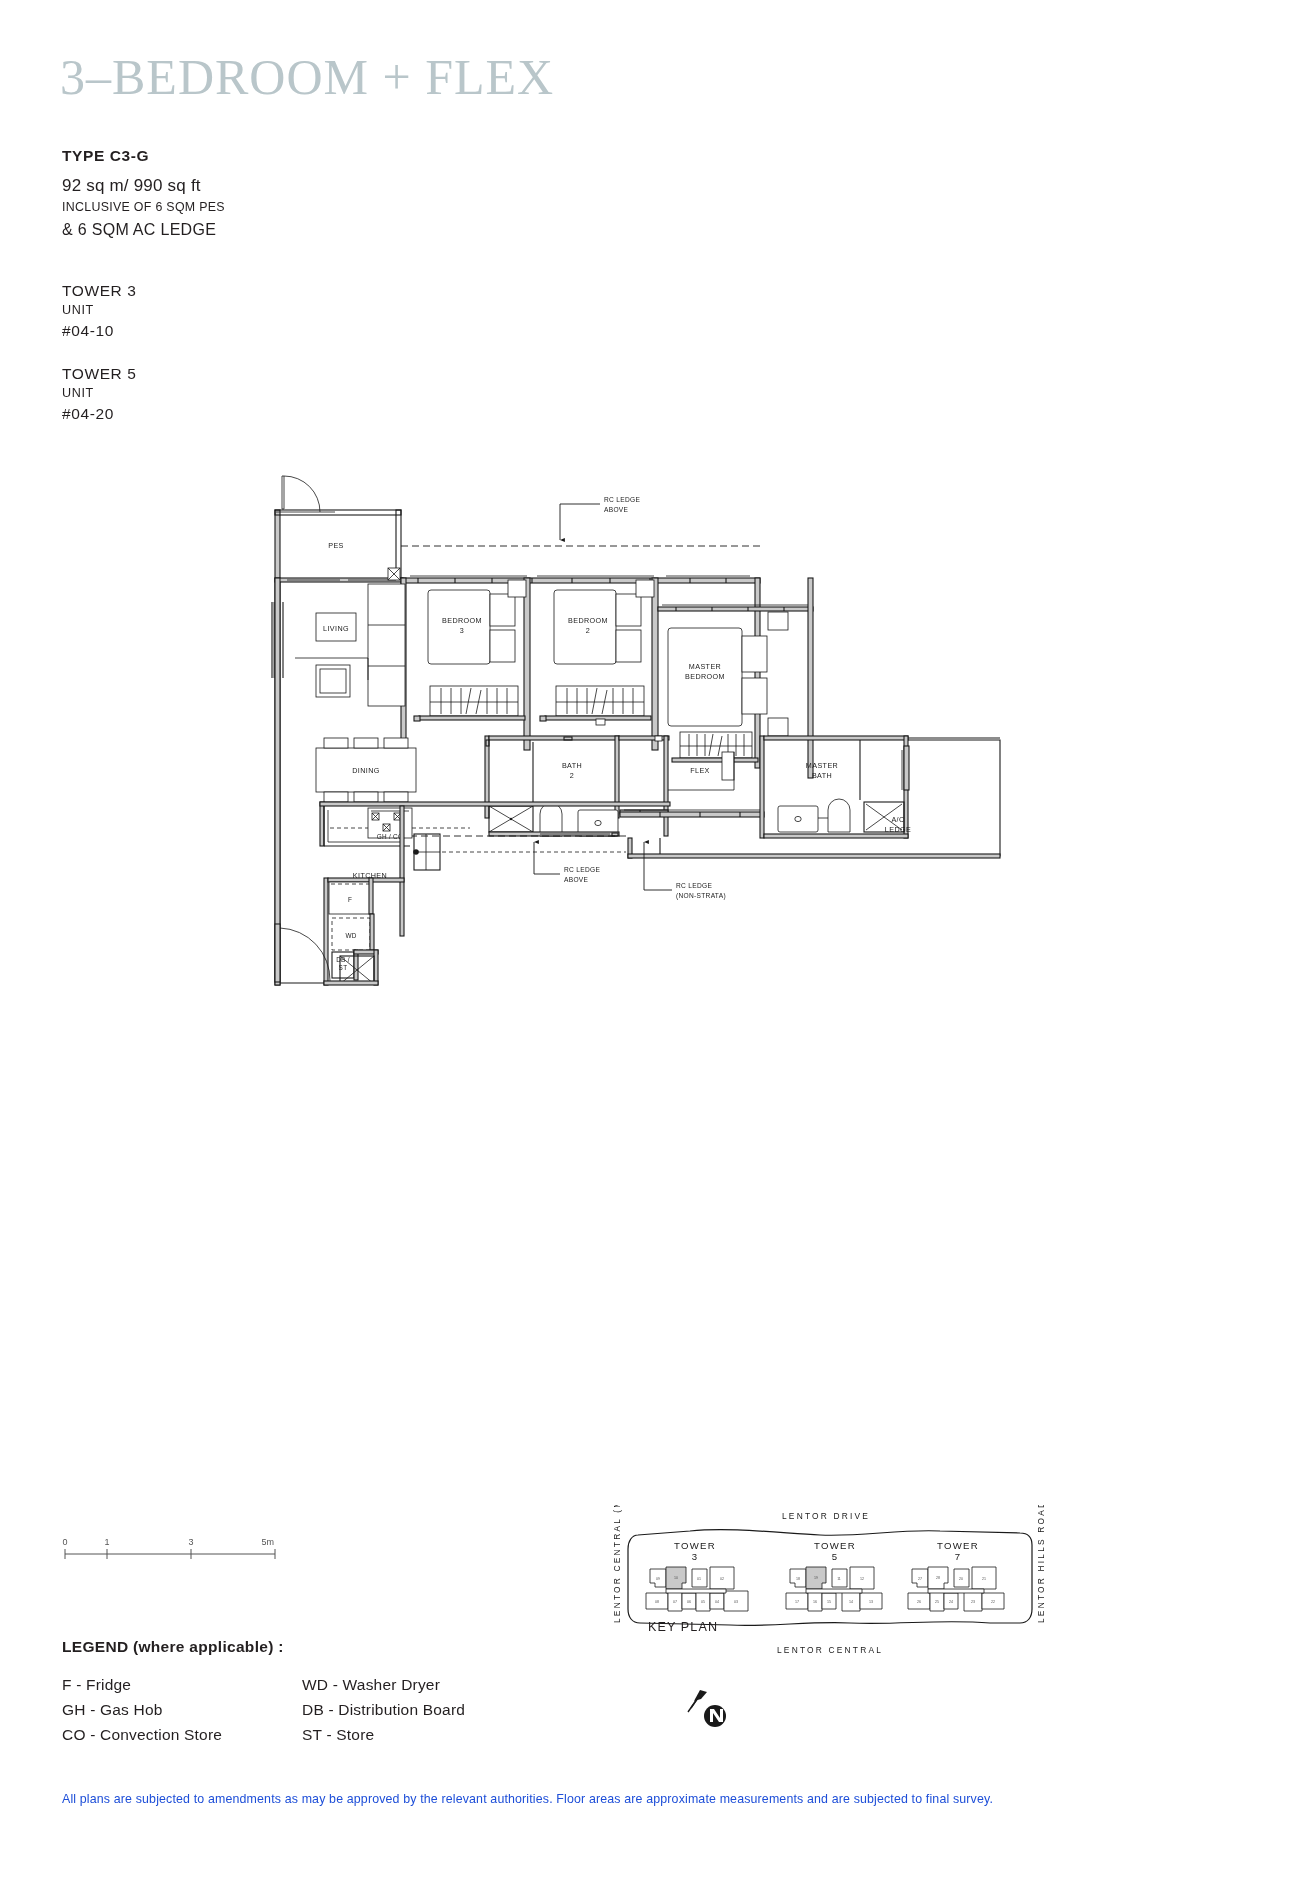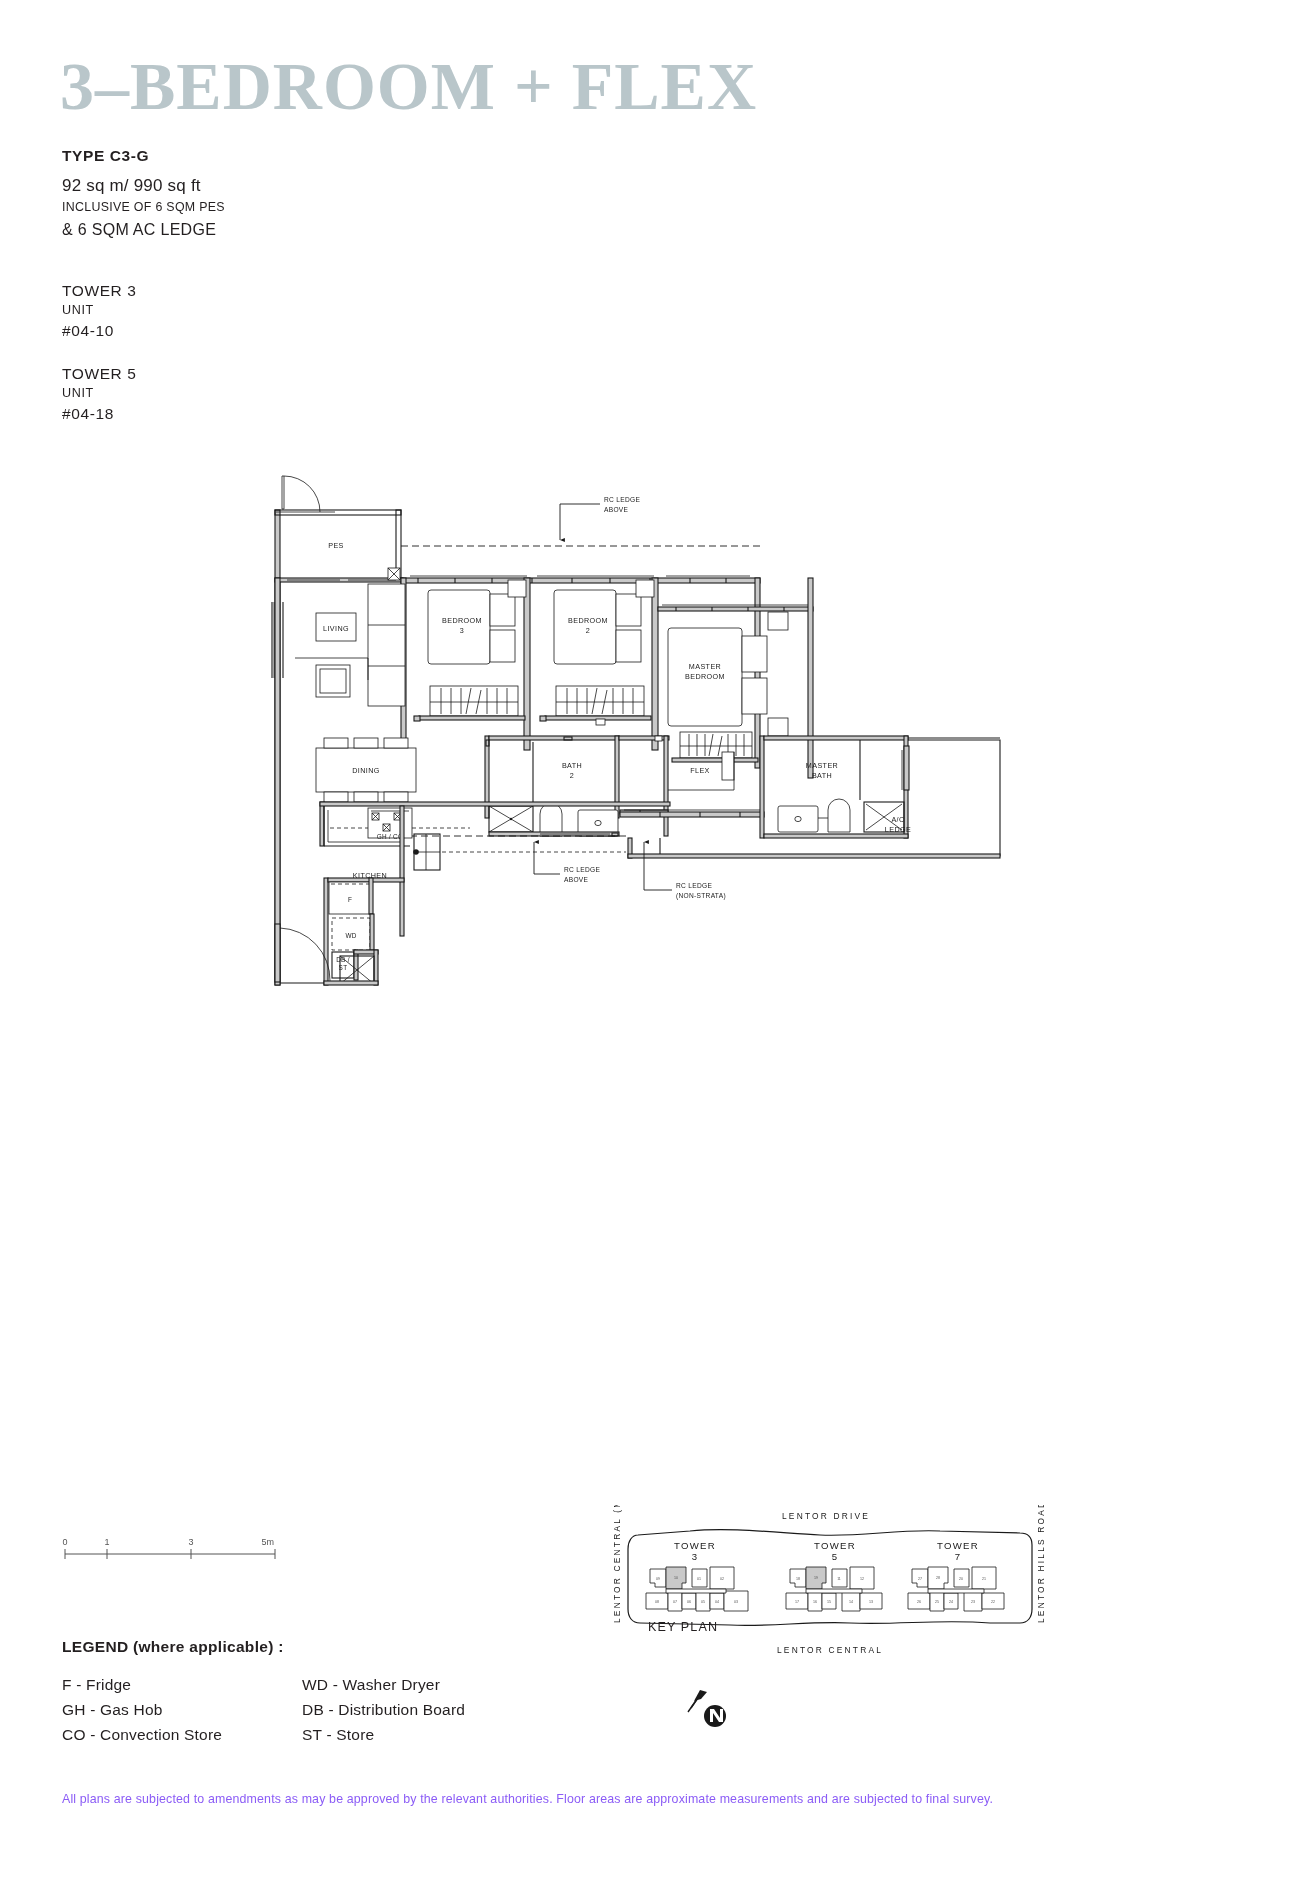--- a/index.html
+++ b/index.html
@@ -19,22 +19,22 @@
     position: absolute;
     inset: 0;
   }
 
   
   #main-title {
     position: absolute;
     left: 60px;
     top: 52px;
     font-family: "Liberation Serif", serif;
-    font-size: 68px;
-    font-weight: 700;
+    font-size: 50px;
+    font-weight: 400;
     letter-spacing: 1px;
     color: #b9c6ca;
     line-height: 1;
     white-space: nowrap;
   }
   #unit-type {
     position: absolute;
     left: 62px;
     top: 147px;
     font-size: 15.5px;
@@ -115,21 +115,21 @@
   }
   #north-wrap { position: absolute; left: 684px; top: 1688px; width: 46px; height: 50px; }
 
   
   #footer-note {
     position: absolute;
     left: 62px;
     top: 1792px;
     font-size: 12.4px;
     letter-spacing: 0.15px;
-    color: #8b5cf6;
+    color: #1d4ed8;
   }
 
   text { font-family: "Liberation Sans", sans-serif; }
 </style>
 </head>
 <body>
 
 <div class="page">
 
   <div id="main-title">3–BEDROOM + FLEX</div>
@@ -140,21 +140,21 @@
 
   <div class="tower-block" id="tower-block-0">
     <div class="tower-name">TOWER 3</div>
     <div class="tower-unitlabel">UNIT</div>
     <div class="tower-unitno">#04-10</div>
   </div>
 
   <div class="tower-block" id="tower-block-1">
     <div class="tower-name">TOWER 5</div>
     <div class="tower-unitlabel">UNIT</div>
-    <div class="tower-unitno">#04-18</div>
+    <div class="tower-unitno">#04-20</div>
   </div>
 
   <div id="floorplan-wrap">
     <svg id="floorplan-svg" width="1300" height="600" viewBox="0 0 1300 600" xmlns="http://www.w3.org/2000/svg">
       <defs>
         <style>
           .w  { fill:#c9c9c9; stroke:#1a1a1a; stroke-width:1.1; }
           .wl { fill:none; stroke:#1a1a1a; stroke-width:1.1; }
           .thin { fill:none; stroke:#1a1a1a; stroke-width:0.8; }
           .fur { fill:#ffffff; stroke:#1a1a1a; stroke-width:0.8; }

